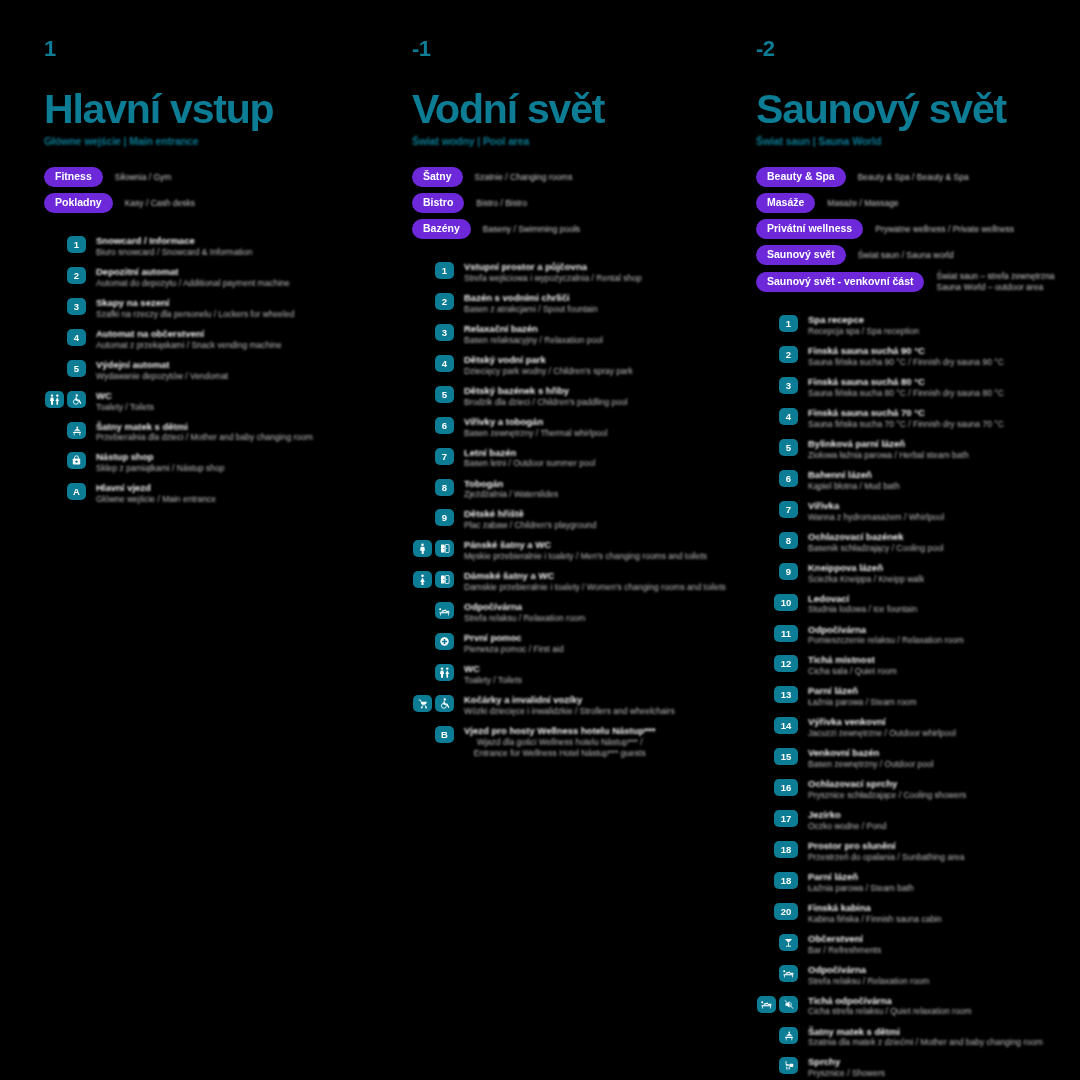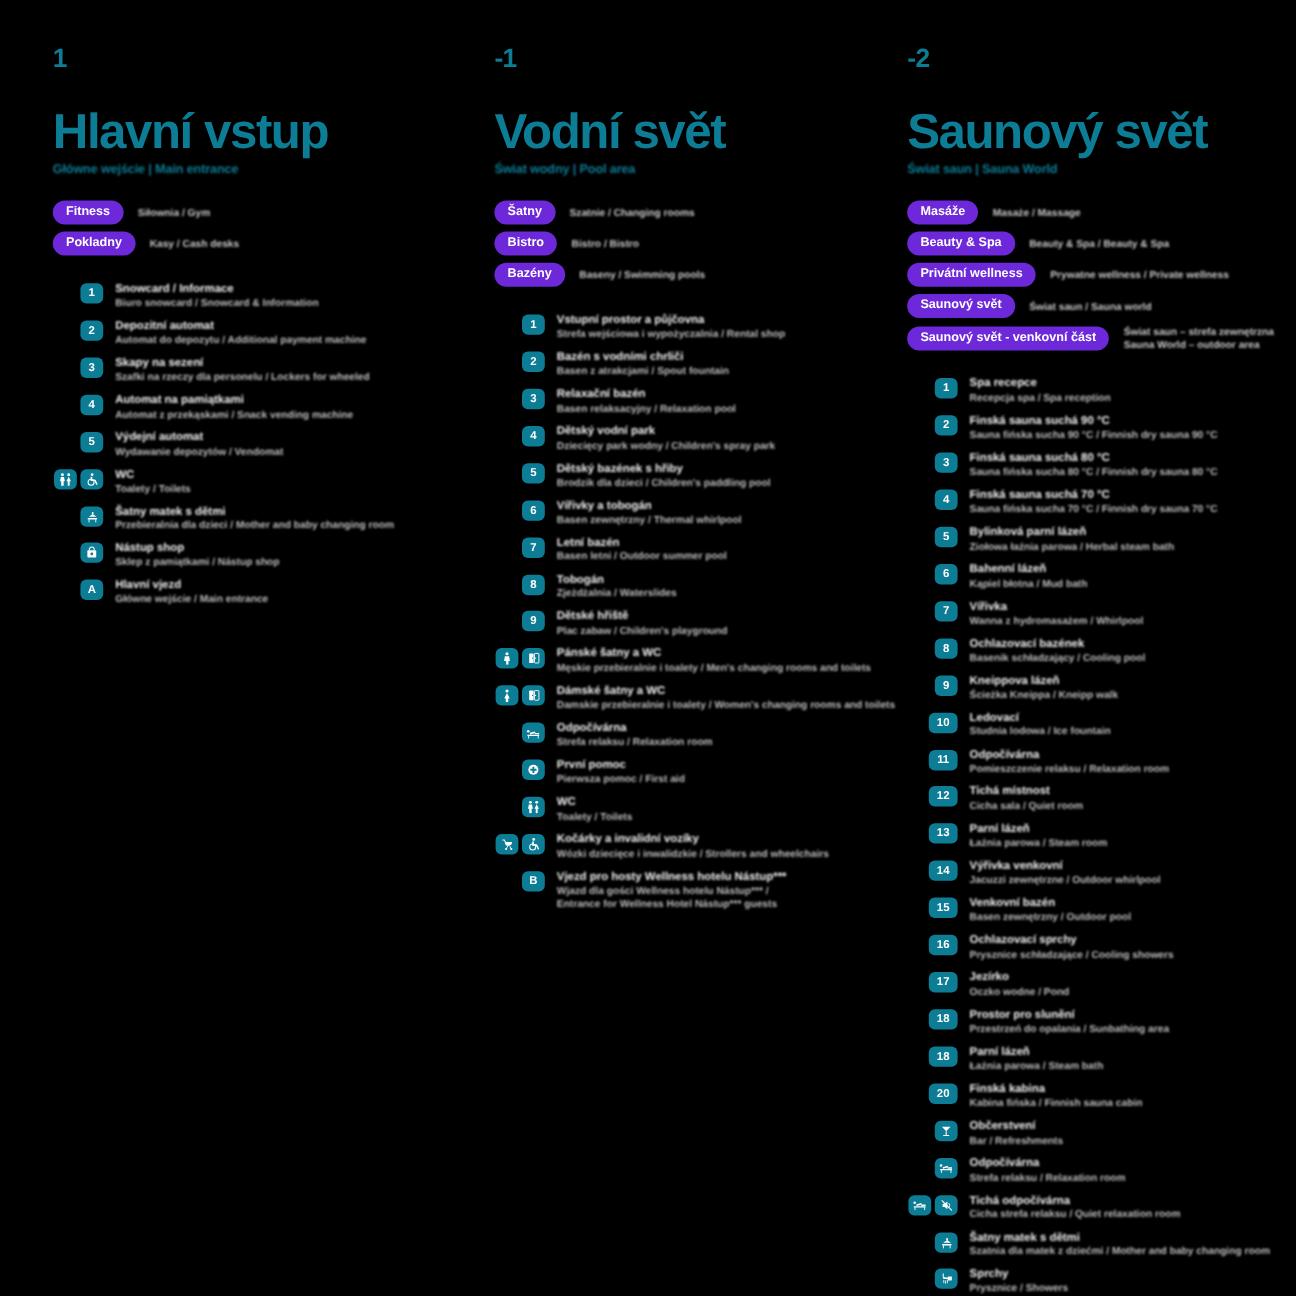--- a/index.html
+++ b/index.html
@@ -63,21 +63,21 @@
     border-radius: 11px;
     font-size: 10.5px;
     font-weight: 700;
     padding: 4px 11px 5px 11px;
     line-height: 1.05;
     white-space: nowrap;
   }
   .pill-sec {
     color: #c9c9c9;
     font-size: 8.5px;
-    font-weight: 700;
+    font-weight: 400;
     margin-left: 12px;
     filter: blur(0.9px);
     line-height: 1.25;
     white-space: nowrap;
   }
   .pill-sec .ln { display: block; }
 
   
   .entry {
     display: flex;
@@ -117,24 +117,25 @@
     color: #f2f2f2;
     font-size: 9.5px;
     font-weight: 700;
     line-height: 1.25;
     filter: blur(0.85px);
     white-space: nowrap;
   }
   .entry-sec {
     color: #bdbdbd;
     font-size: 8.5px;
-    font-weight: 700;
+    font-weight: 400;
     line-height: 1.3;
     filter: blur(0.85px);
     white-space: nowrap;
+    text-align: center;
   }
   .entry-sec .ln { display: block; }
 
   
   .lane {
     width: 42px;
     display: flex;
     justify-content: flex-end;
     flex: 0 0 42px;
   }
@@ -186,21 +187,21 @@
         <div class="entry-text">
           <div class="entry-cz">Skapy na sezení</div>
           <div class="entry-sec">Szafki na rzeczy dla personelu / Lockers for wheeled</div>
         </div>
       </div>
       <div class="entry">
         <div class="lane">
           <span class="num-badge">4</span>
         </div>
         <div class="entry-text">
-          <div class="entry-cz">Automat na pamiątkami</div>
+          <div class="entry-cz">Automat na občerstvení</div>
           <div class="entry-sec">Automat z przekąskami / Snack vending machine</div>
         </div>
       </div>
       <div class="entry">
         <div class="lane">
           <span class="num-badge">5</span>
         </div>
         <div class="entry-text">
           <div class="entry-cz">Výdejní automat</div>
           <div class="entry-sec">Wydawanie depozytów / Vendomat</div>
@@ -501,29 +502,29 @@
           </div>
         </div>
       </div>
     </div>
   <div class="column col-3">
       <div class="floor-num">-2</div>
       <div class="col-title">Saunový svět</div>
       <div class="col-sub">Świat saun | Sauna World</div>
       <div class="pill-list">
         <div class="pill-row">
+          <span class="pill">Beauty &amp; Spa</span>
+          <span class="pill-sec">
+            <span class="ln">Beauty &amp; Spa / Beauty &amp; Spa</span>
+          </span>
+        </div>
+        <div class="pill-row">
           <span class="pill">Masáže</span>
           <span class="pill-sec">
             <span class="ln">Masaże / Massage</span>
-          </span>
-        </div>
-        <div class="pill-row">
-          <span class="pill">Beauty &amp; Spa</span>
-          <span class="pill-sec">
-            <span class="ln">Beauty &amp; Spa / Beauty &amp; Spa</span>
           </span>
         </div>
         <div class="pill-row">
           <span class="pill">Privátní wellness</span>
           <span class="pill-sec">
             <span class="ln">Prywatne wellness / Private wellness</span>
           </span>
         </div>
         <div class="pill-row">
           <span class="pill">Saunový svět</span>

